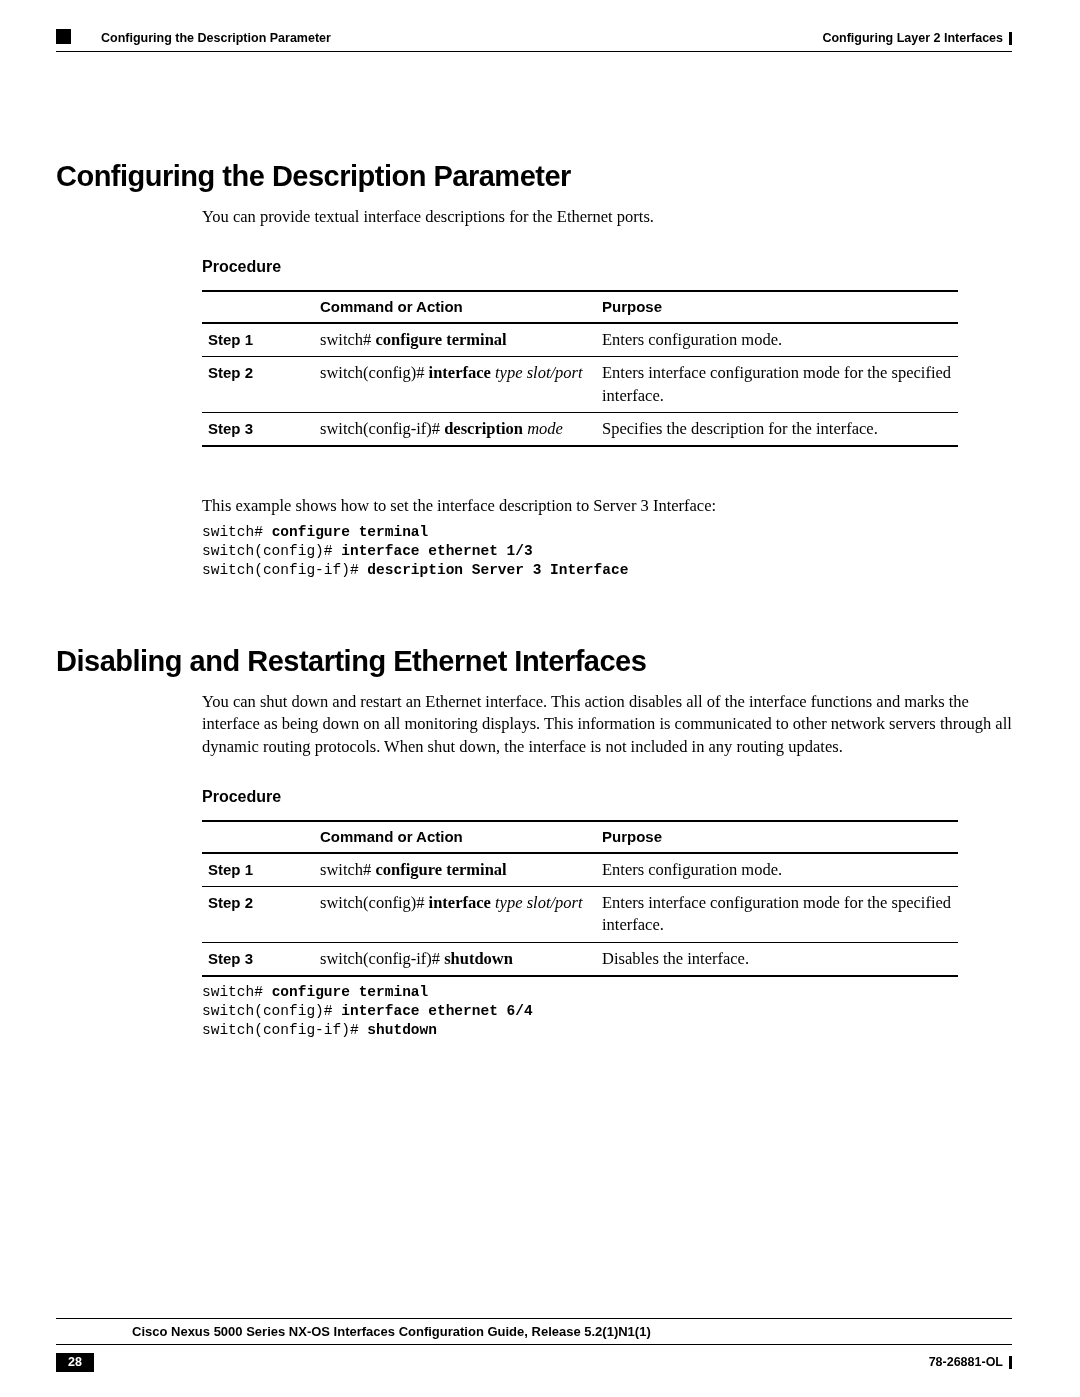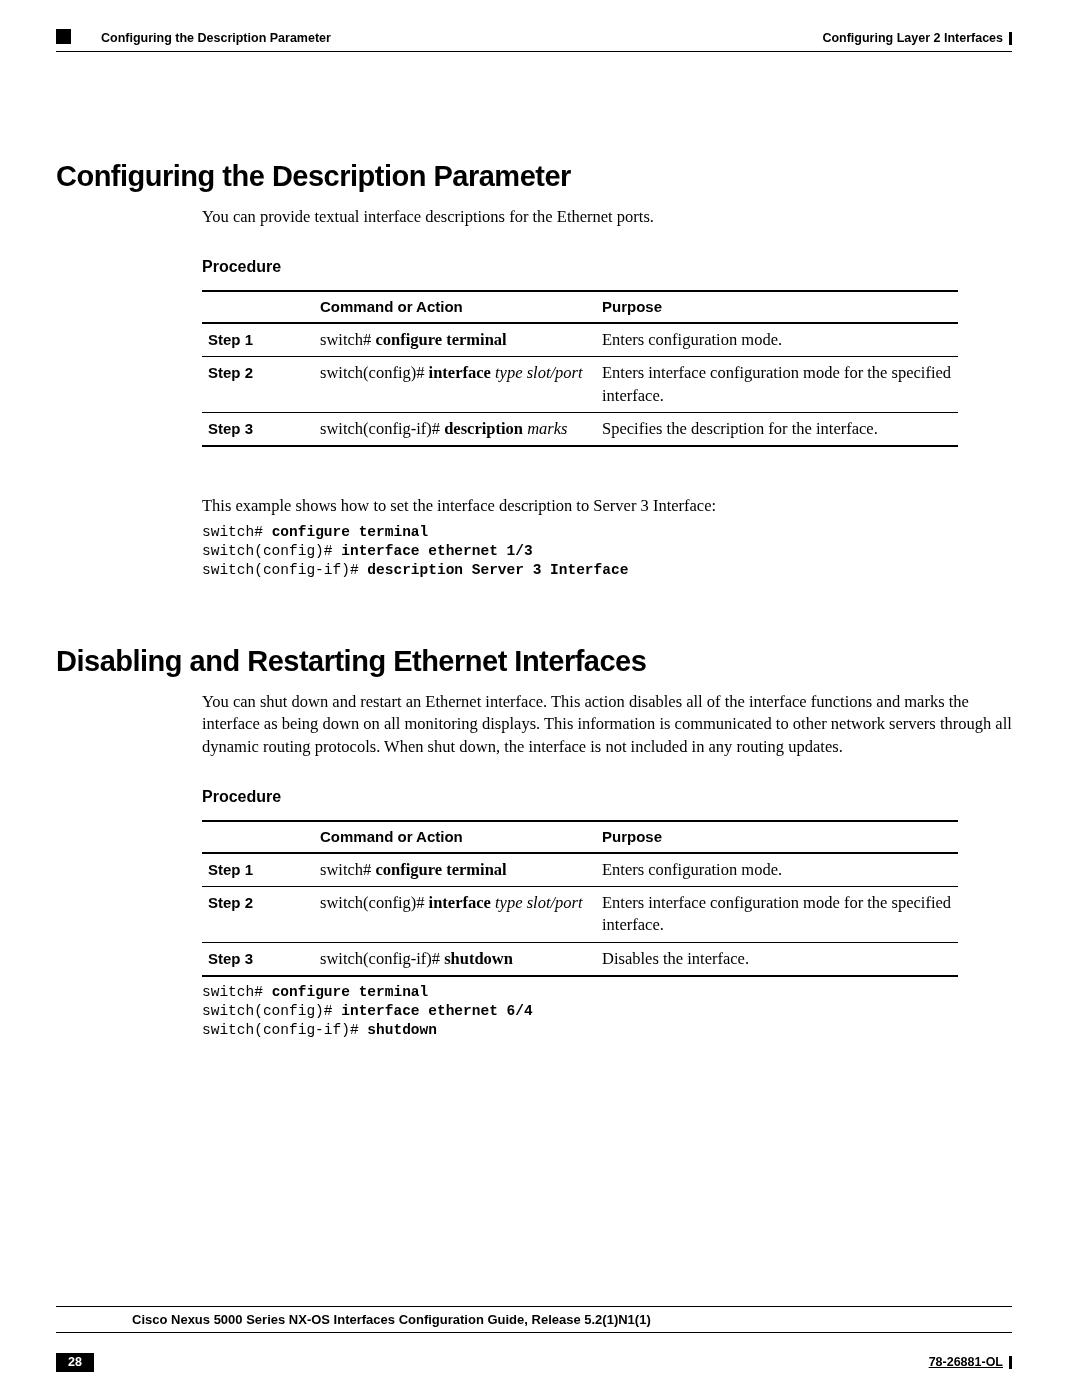--- a/index.html
+++ b/index.html
@@ -154,22 +154,21 @@
     border-top: 1px solid #000;
     margin-top: 4px;
   }
   .footer-line2 {
     display: flex;
     justify-content: space-between;
     align-items: center;
     font-family: Arial, Helvetica, sans-serif;
     font-weight: bold;
     font-size: 12.5px;
-    margin-top: 20px;
-    text-decoration: underline;
+    margin-top: 8px;
   }
   .page-num-box {
     background: #000;
     color: #fff;
     padding: 1px 12px 1px 12px;
     font-size: 12.5px;
   }
   .footer-right {
     display: flex;
     align-items: center;
@@ -224,21 +223,21 @@
           <td><span class="cmd-prompt">switch# </span><span class="cmd-bold">configure terminal</span><span class="cmd-ital"></span></td>
           <td>Enters configuration mode.</td>
         </tr>
         <tr>
           <td><span class="step-label">Step 2</span></td>
           <td><span class="cmd-prompt">switch(config)# </span><span class="cmd-bold">interface </span><span class="cmd-ital">type slot/port</span></td>
           <td>Enters interface configuration mode for the specified interface.</td>
         </tr>
         <tr>
           <td><span class="step-label">Step 3</span></td>
-          <td><span class="cmd-prompt">switch(config-if)# </span><span class="cmd-bold">description </span><span class="cmd-ital">marks</span></td>
+          <td><span class="cmd-prompt">switch(config-if)# </span><span class="cmd-bold">description </span><span class="cmd-ital">mode</span></td>
           <td>Specifies the description for the interface.</td>
         </tr>
       </tbody>
     </table>
 
     <div class="example-intro">This example shows how to set the interface description to Server 3 Interface:</div>
     <pre class="cli" id="cli1">switch# <span class="b">configure terminal</span>
 switch(config)# <span class="b">interface ethernet 1/3</span>
 switch(config-if)# <span class="b">description Server 3 Interface</span></pre>
 

